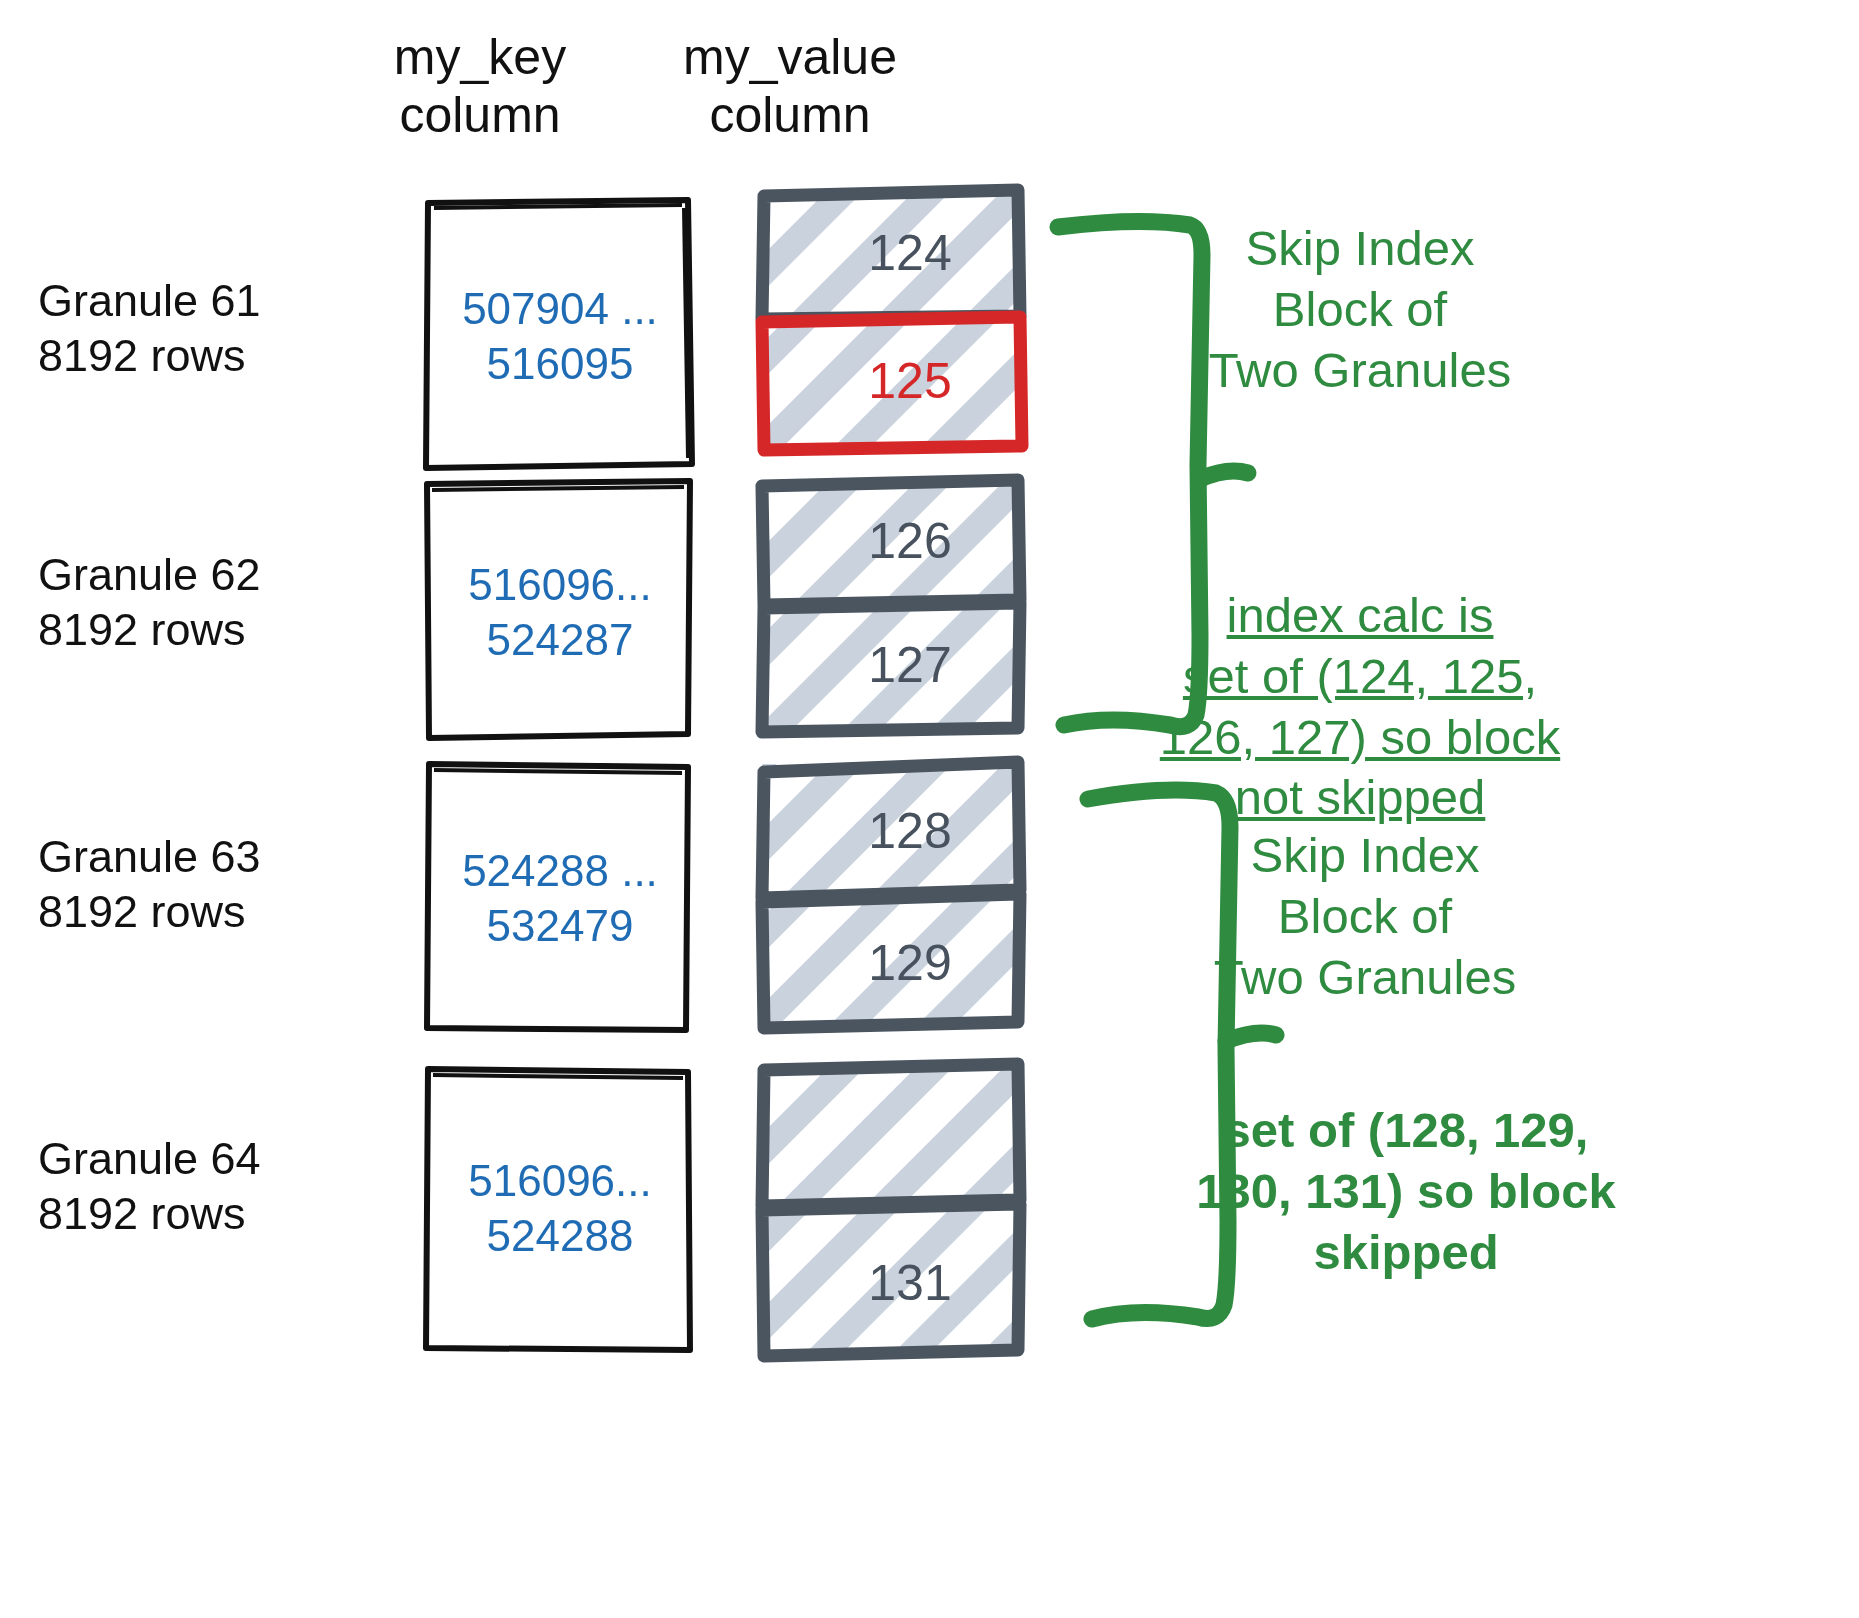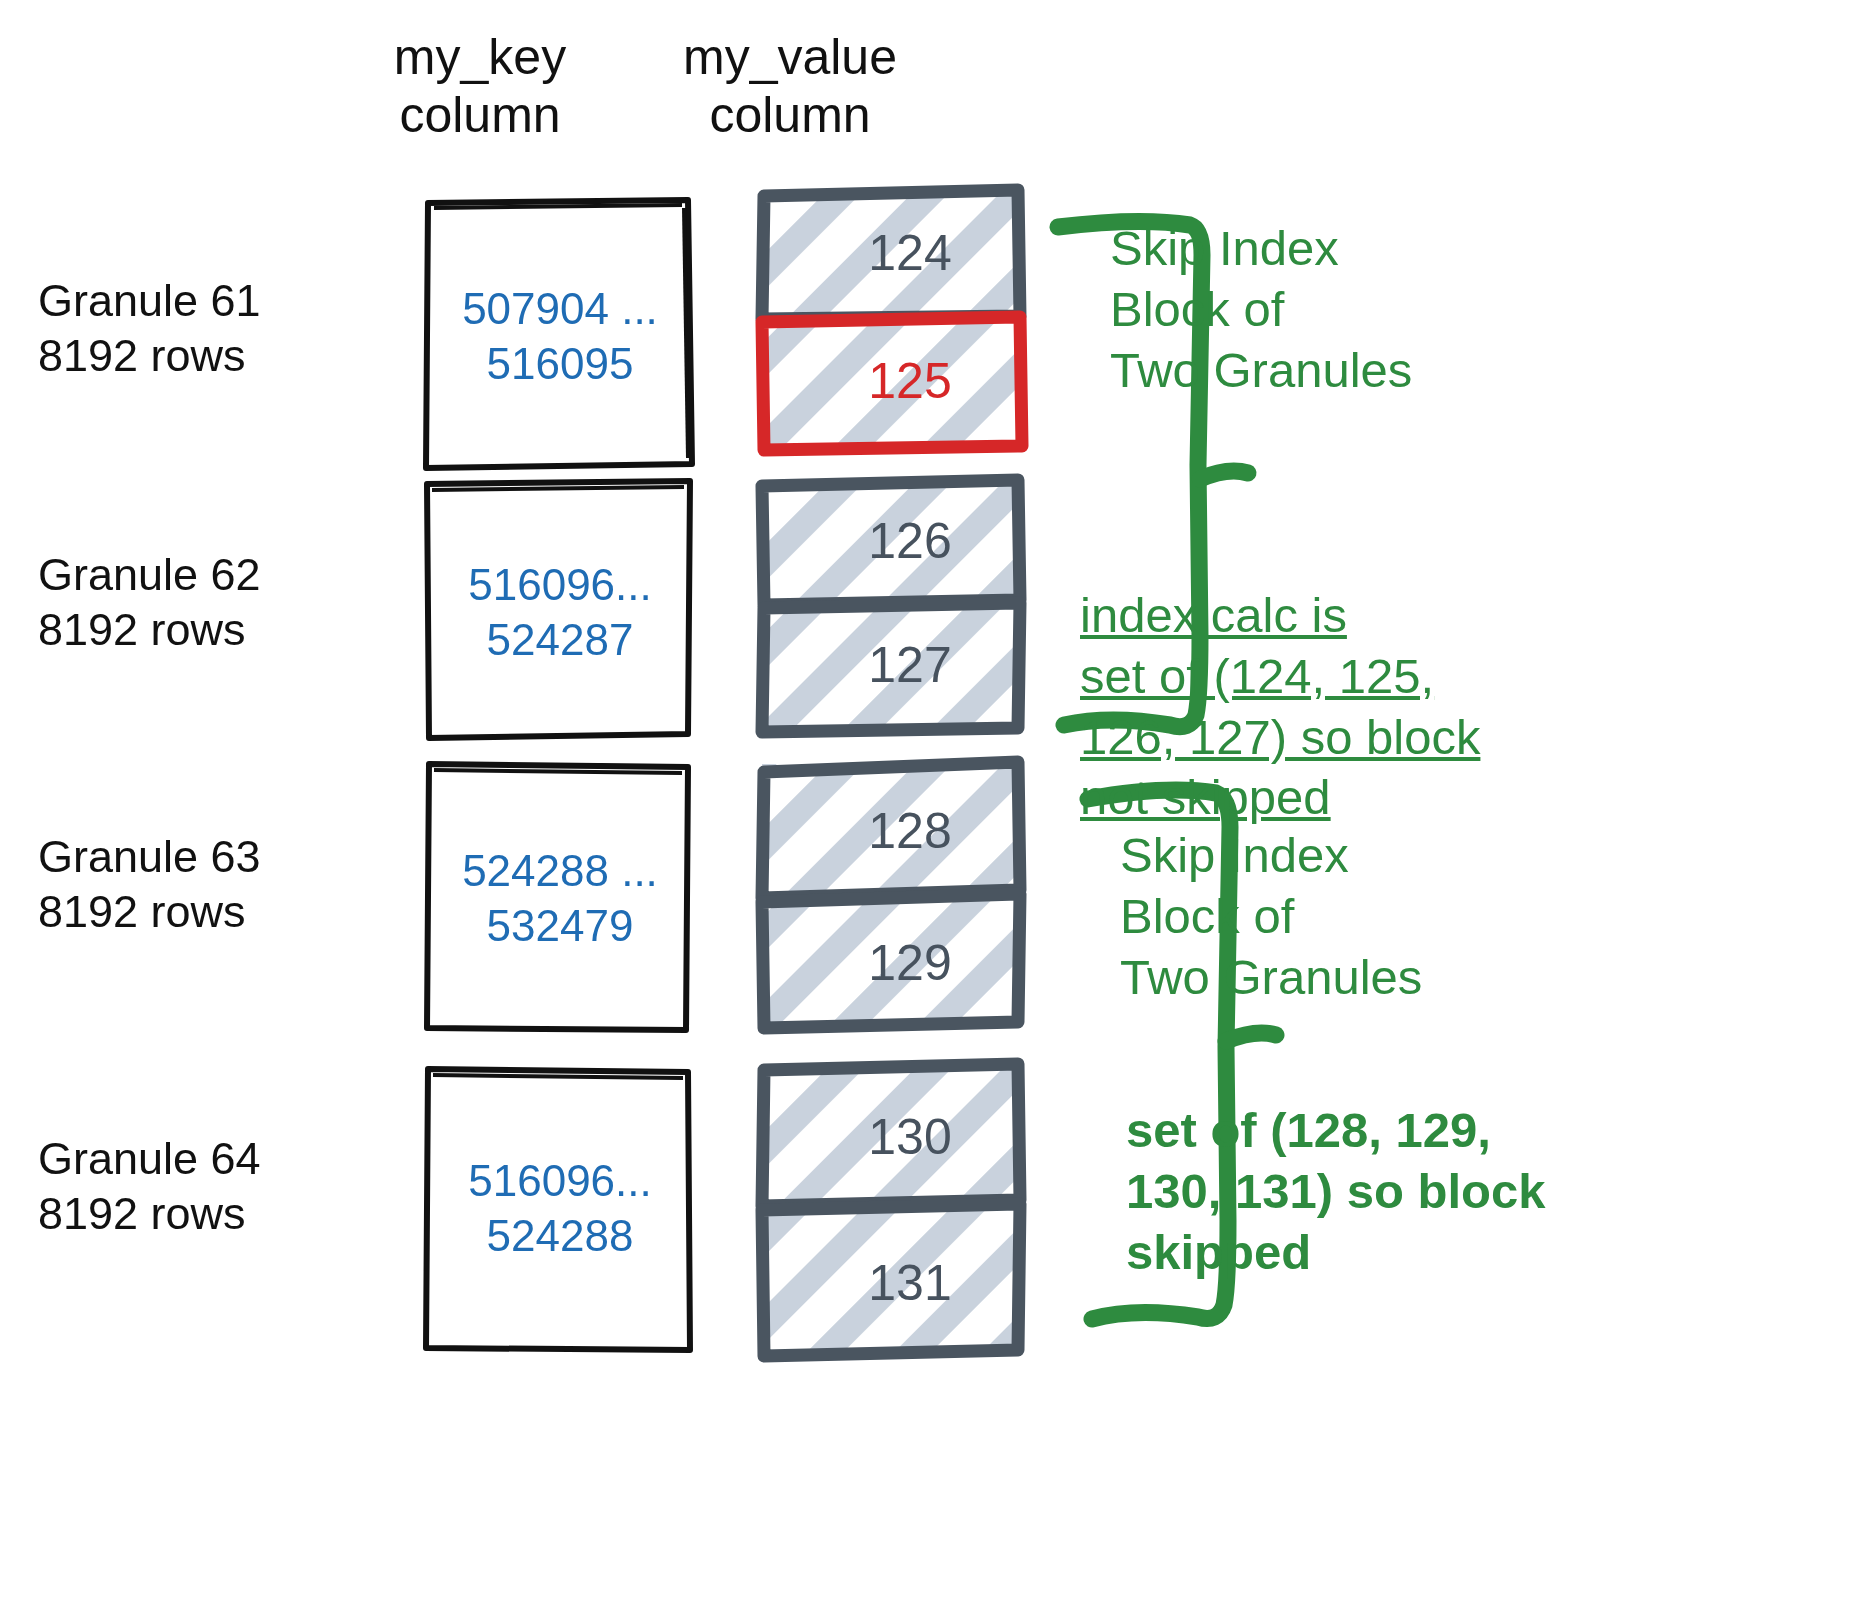--- a/index.html
+++ b/index.html
@@ -70,20 +70,21 @@
     color: #47525e;
     font-size: 50px;
   }
   .val-num.highlight { color: #d62728; }
 
   
   .note {
     color: #2e8b3f;
     font-size: 49px;
     line-height: 1.24;
+    text-align: center;
     white-space: pre-line;
   }
   svg { overflow: visible; }
 </style>
 </head>
 <body>
 
 <div id="stage">
 
   <div class="abs col-header" id="hdr-key">my_key
@@ -190,21 +191,20 @@
 
   <div class="abs val-cell" style="top:1058px; height:300px">
     <svg class="abs" style="left:-10px; top:0" width="300" height="306" viewBox="0 0 300 306">
       <rect x="12" y="8" width="256" height="140" fill="url(#hatch)"></rect>
       <path d="M14,12 L268,6 L270,142 L12,148 Z" fill="none" stroke="#4a5560" stroke-width="13" stroke-linejoin="round" stroke-linecap="round"></path>
     </svg>
     <svg class="abs" style="left:-10px; top:0" width="300" height="306" viewBox="0 0 300 306">
       <rect x="12" y="150" width="256" height="146" fill="url(#hatch)"></rect>
       <path d="M12,152 L270,146 L268,292 L14,298 Z" fill="none" stroke="#4a5560" stroke-width="13" stroke-linejoin="round" stroke-linecap="round"></path>
     </svg>
-    <div class="val-num" style="top:50px">130</div>
     <div class="val-num" style="top:196px">131</div>
   </div>
 
   <svg class="abs" style="left:1050px; top:215px" width="250" height="560" viewBox="0 0 250 560">
     <path d="M8,12 Q90,2 140,10 Q152,14 152,40 L148,250 L150,420 Q150,480 146,500 Q140,516 120,510 Q60,500 14,510" fill="none" stroke="#2e8b3f" stroke-width="17" stroke-linecap="round" stroke-linejoin="round"></path>
     <path d="M150,264 Q178,252 198,258" fill="none" stroke="#2e8b3f" stroke-width="17" stroke-linecap="round"></path>
   </svg>
 
   <svg class="abs" style="left:1080px; top:785px" width="250" height="580" viewBox="0 0 250 580">
     <path d="M8,14 Q86,0 136,8 Q150,14 150,42 L146,262 L148,436 Q148,500 144,520 Q138,538 118,532 Q56,522 12,534" fill="none" stroke="#2e8b3f" stroke-width="17" stroke-linecap="round" stroke-linejoin="round"></path>

